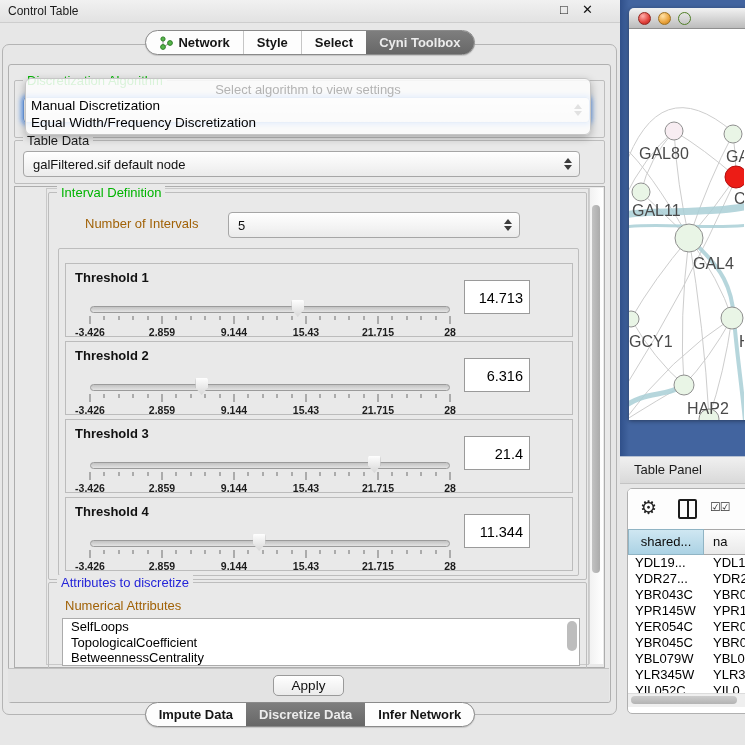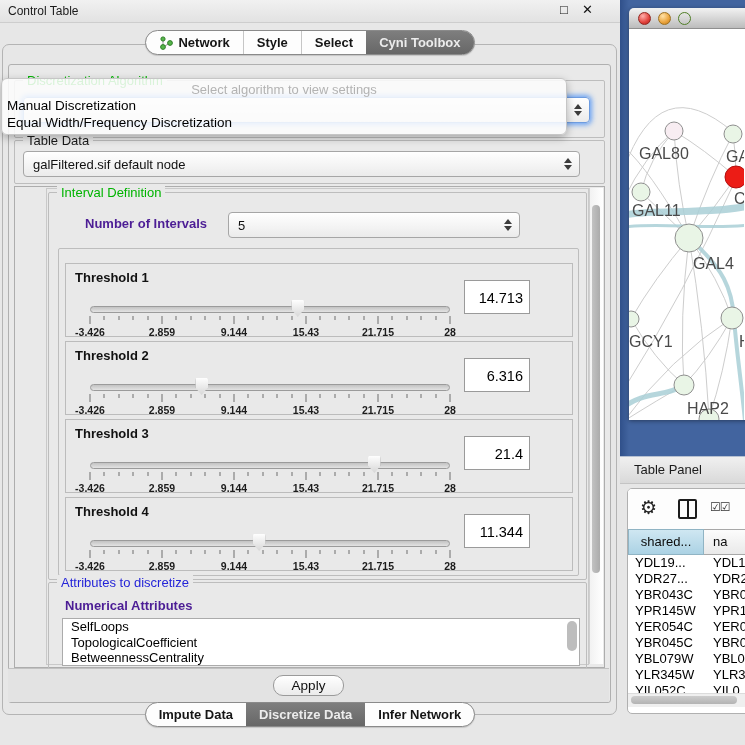--- a/index.html
+++ b/index.html
@@ -29,31 +29,31 @@
   .ttitle{position:absolute;top:-8px;left:8px;background:#e9e9e9;padding:0 4px;font-size:13px;white-space:nowrap;}
   .t-green{color:#00b400;} .t-blue{color:#2424d8;} .t-plain{color:#1a1a1a;}
   .combo{position:absolute;background:linear-gradient(#ffffff,#ebebeb);border:1px solid #a6a6a6;
       border-radius:4px;font-size:13px;color:#111;display:flex;align-items:center;
       padding:0 22px 0 9px;box-shadow:inset 0 1px 0 #fff;cursor:default;}
   .spin{position:absolute;right:7px;top:50%;transform:translateY(-50%);display:flex;flex-direction:column;gap:2px;}
   .spin i{display:block;width:0;height:0;border-left:4px solid transparent;border-right:4px solid transparent;}
   .spin .up{border-bottom:5px solid #3c3c3c;}
   .spin .dn{border-top:5px solid #3c3c3c;}
   .combo-ghost{box-shadow:0 0 5px 2px rgba(86,150,245,.85), inset 0 1px 0 #fff;border-color:#6d9ce0;}
-  .popup{position:absolute;left:1px;top:78px;width:566px;height:57px;z-index:30;
+  .popup{position:absolute;left:25px;top:78px;width:566px;height:57px;z-index:30;
       background:rgba(253,253,253,.86);border:1px solid #c6c6c6;border-radius:6px;
       box-shadow:0 3px 9px rgba(0,0,0,.28);padding:3px 4px;box-sizing:border-box;}
   .popup .hint{text-align:center;color:#b3b3b3;font-size:13px;line-height:15px;}
   .popup .opt{font-size:13.5px;line-height:17px;color:#000;padding-left:1px;cursor:default;}
   .popup .opt.b{font-weight:normal;}
   .scrollregion{position:absolute;left:14px;top:186px;width:589px;height:480px;
       border:1px solid #adadad;background:#e9e9e9;overflow:hidden;}
   .settings-inner{position:absolute;left:46px;top:188px;width:541px;height:475px;
       border:1px solid #c9c9c9;background:#e9e9e9;}
-  .blabel{position:absolute;font-size:13px;font-weight:bold;color:#4c1d95;white-space:nowrap;padding-left:9px;}
+  .blabel{position:absolute;font-size:13px;font-weight:normal;color:#a16207;white-space:nowrap;padding-left:9px;}
   .thr-panel{position:absolute;left:6px;width:506px;height:72px;background:#e9e9e9;
       border:1px solid #bcbcbc;}
   .thr-label{position:absolute;left:9px;top:6px;font-size:13px;font-weight:bold;color:#111;}
   .slider-wrap{position:absolute;left:24px;top:38px;width:360px;height:32px;}
   .track{position:absolute;left:0;right:0;top:4px;height:5px;border:1px solid #9b9b9b;
       border-radius:4px;background:linear-gradient(#c3c3c3,#e3e3e3);}
   .thumb{position:absolute;top:-2px;width:13px;height:17px;transform:translateX(-50%);
       background:linear-gradient(#fefefe,#d7d7d7);
       clip-path:polygon(8% 0,92% 0,100% 10%,100% 55%,50% 100%,0 55%,0 10%);
       filter:drop-shadow(0 0 1px #777);}
@@ -70,21 +70,21 @@
       border:1px solid #ababab;overflow:hidden;}
   .attr-item{font-size:13px;line-height:15.5px;padding-left:8px;color:#000;cursor:default;}
   .mini-scroll{position:absolute;right:2px;top:2px;width:10px;height:30px;background:#bdbdbd;border-radius:5px;}
   .vscroll{position:absolute;left:589px;top:188px;width:13px;height:476px;
       background:linear-gradient(to right,#f2f2f2,#ffffff);border-left:1px solid #cfcfcf;}
   .vscroll .vthumb{position:absolute;left:2px;width:8px;border-radius:4px;
       background:linear-gradient(to right,#c2c2c2,#ababab);}
   .apply-row{position:absolute;left:8px;top:668px;width:601px;height:33px;background:#e3e3e3;
       border-top:1px solid #c2c2c2;display:flex;align-items:center;justify-content:center;}
   .btn{font-size:13.5px;color:#111;background:linear-gradient(#ffffff,#ebebeb);
-      border:1px solid #9a9a9a;border-radius:10px;padding:2px 18px;cursor:default;}
+      border:1px solid #9a9a9a;border-radius:5px;padding:2px 18px;cursor:default;}
   
   .right{position:absolute;left:620px;top:0;width:125px;height:745px;overflow:hidden;background:#e6e6e6;}
   .net-area{position:absolute;left:0;top:0;width:125px;height:456px;
       background:linear-gradient(to right,#30508a,#42649f 9px);}
   .net-window{position:absolute;left:9px;top:8px;width:130px;height:412px;border-radius:5px 0 0 0;
       overflow:hidden;box-shadow:0 1px 4px rgba(0,0,0,.4);}
   .net-titlebar{position:relative;height:20px;background:linear-gradient(#f2f2f2,#bcbcbc);
       border-bottom:1px solid #8f8f8f;}
   .light{position:absolute;top:3.5px;width:13px;height:13px;border-radius:50%;cursor:default;}
   .light.red{left:9px;background:radial-gradient(circle at 35% 28%,#ffb0ac,#e2423c 60%,#a92420);border:1px solid #92251f;box-sizing:border-box;}

